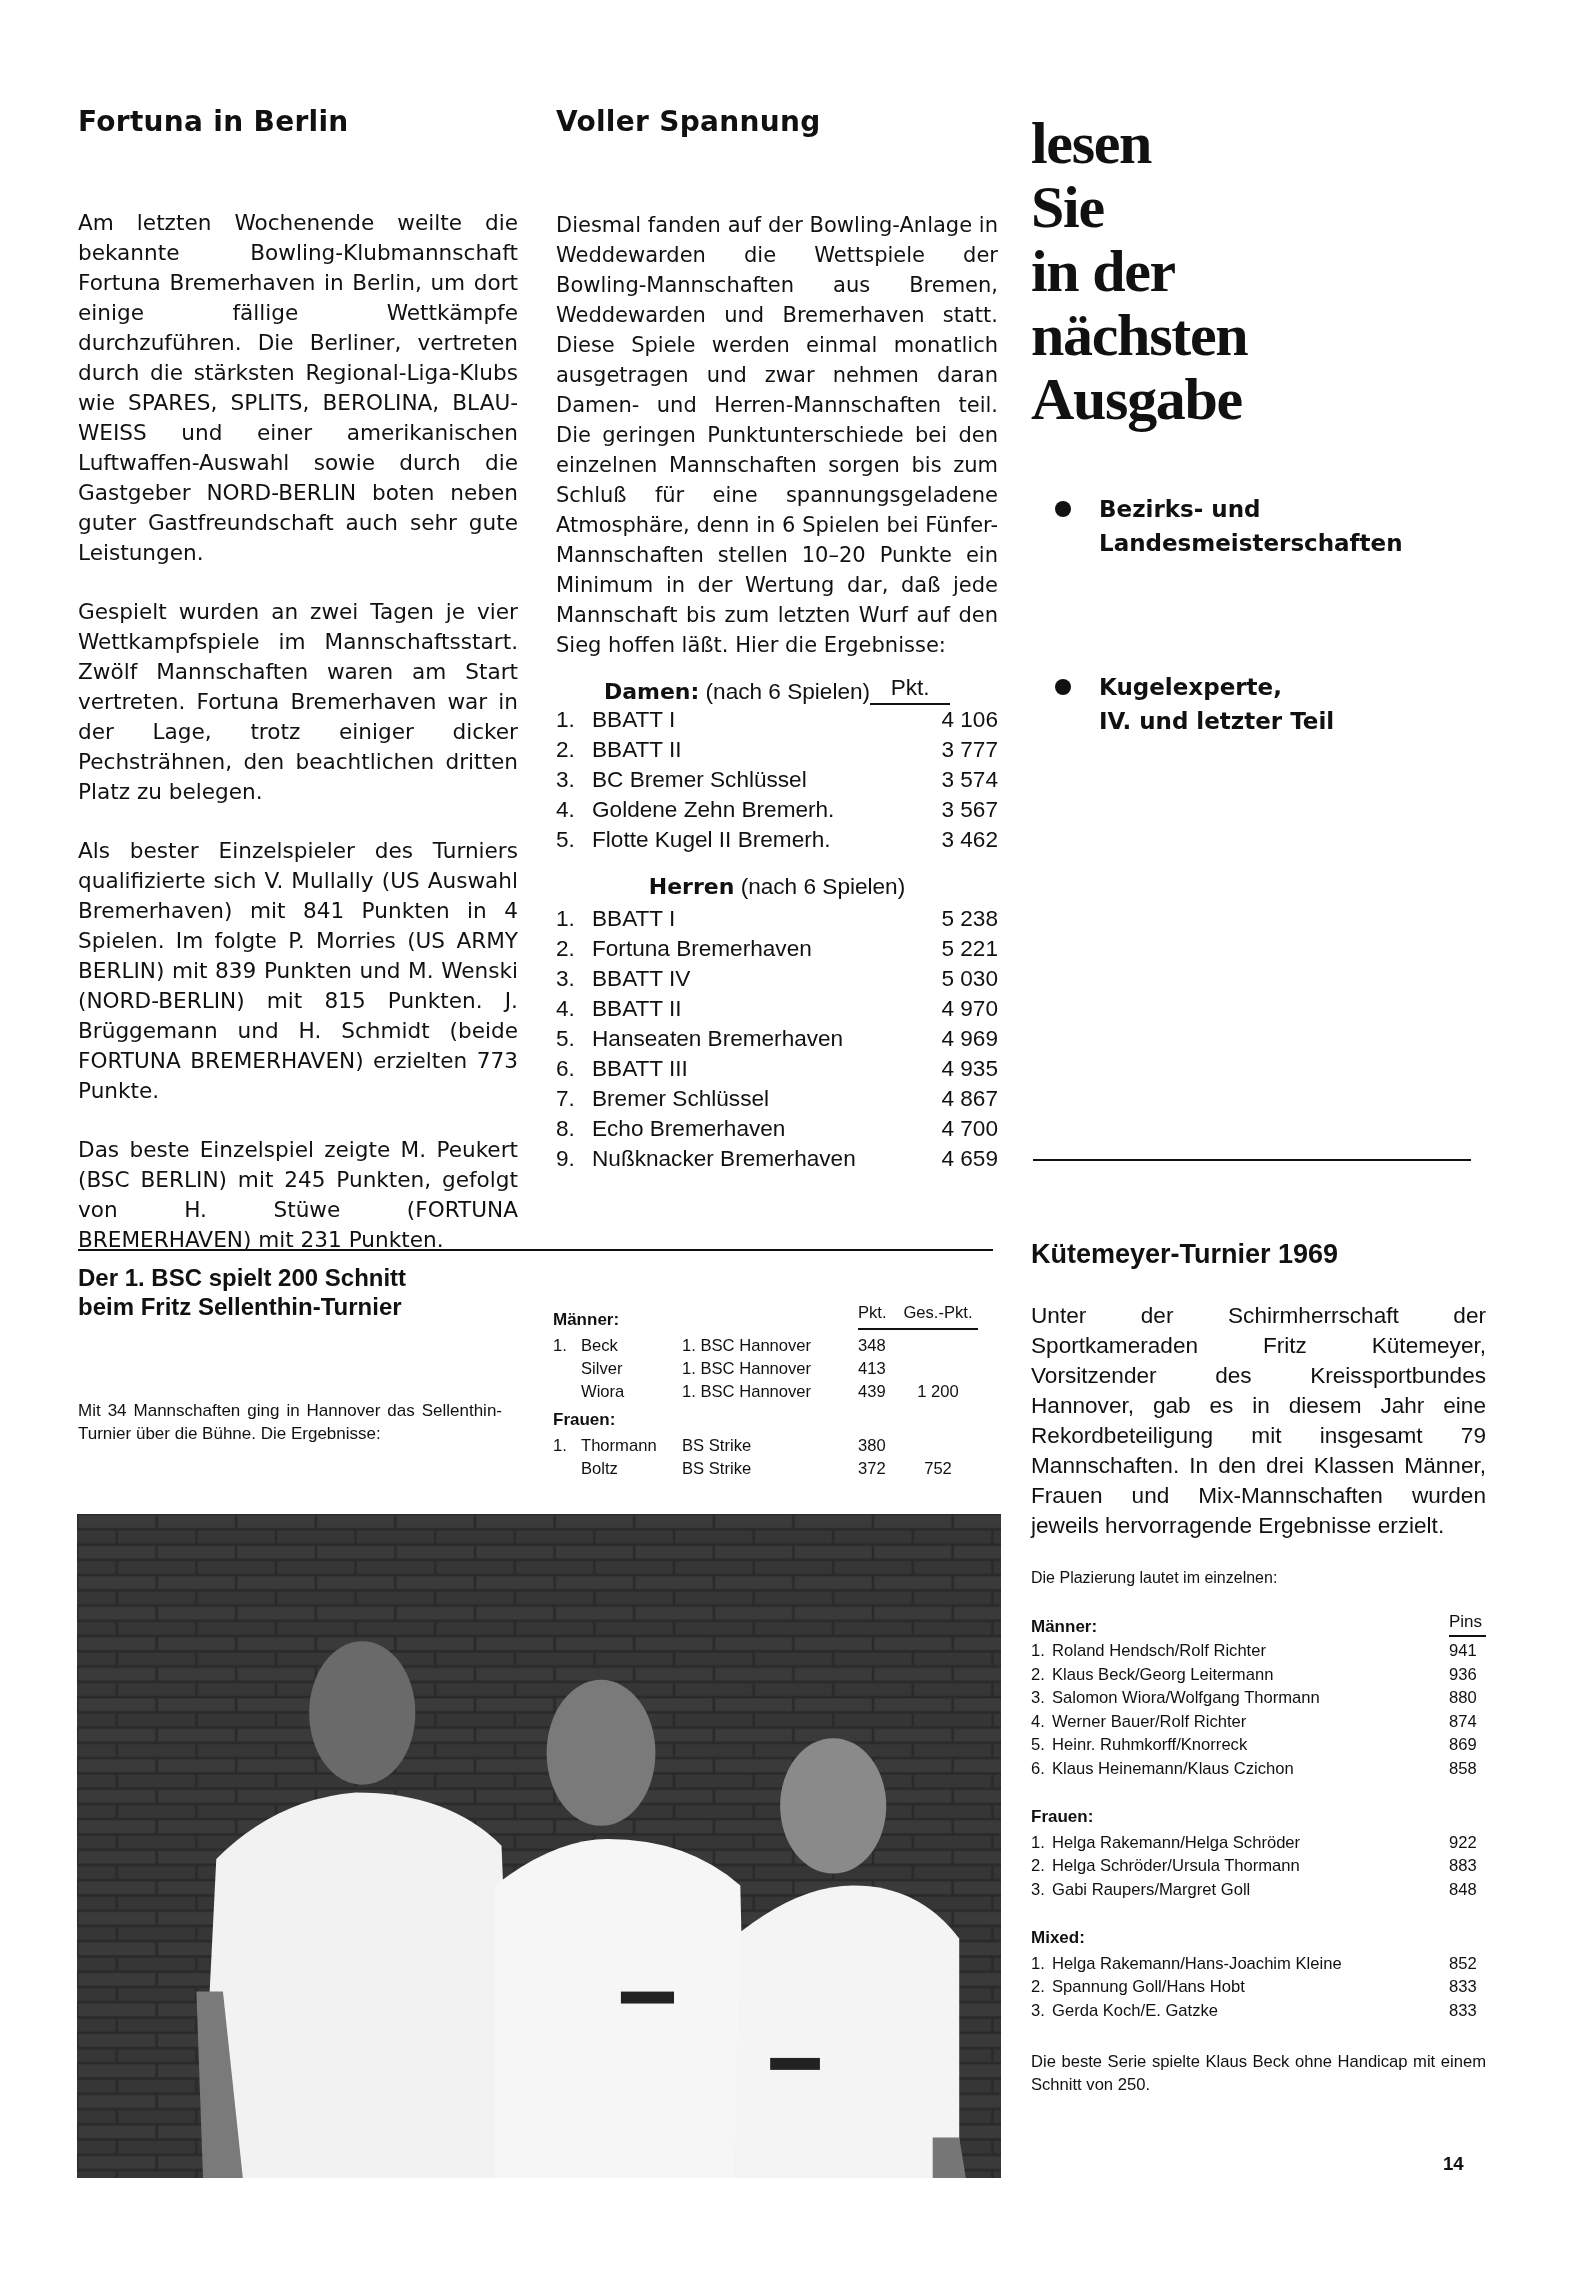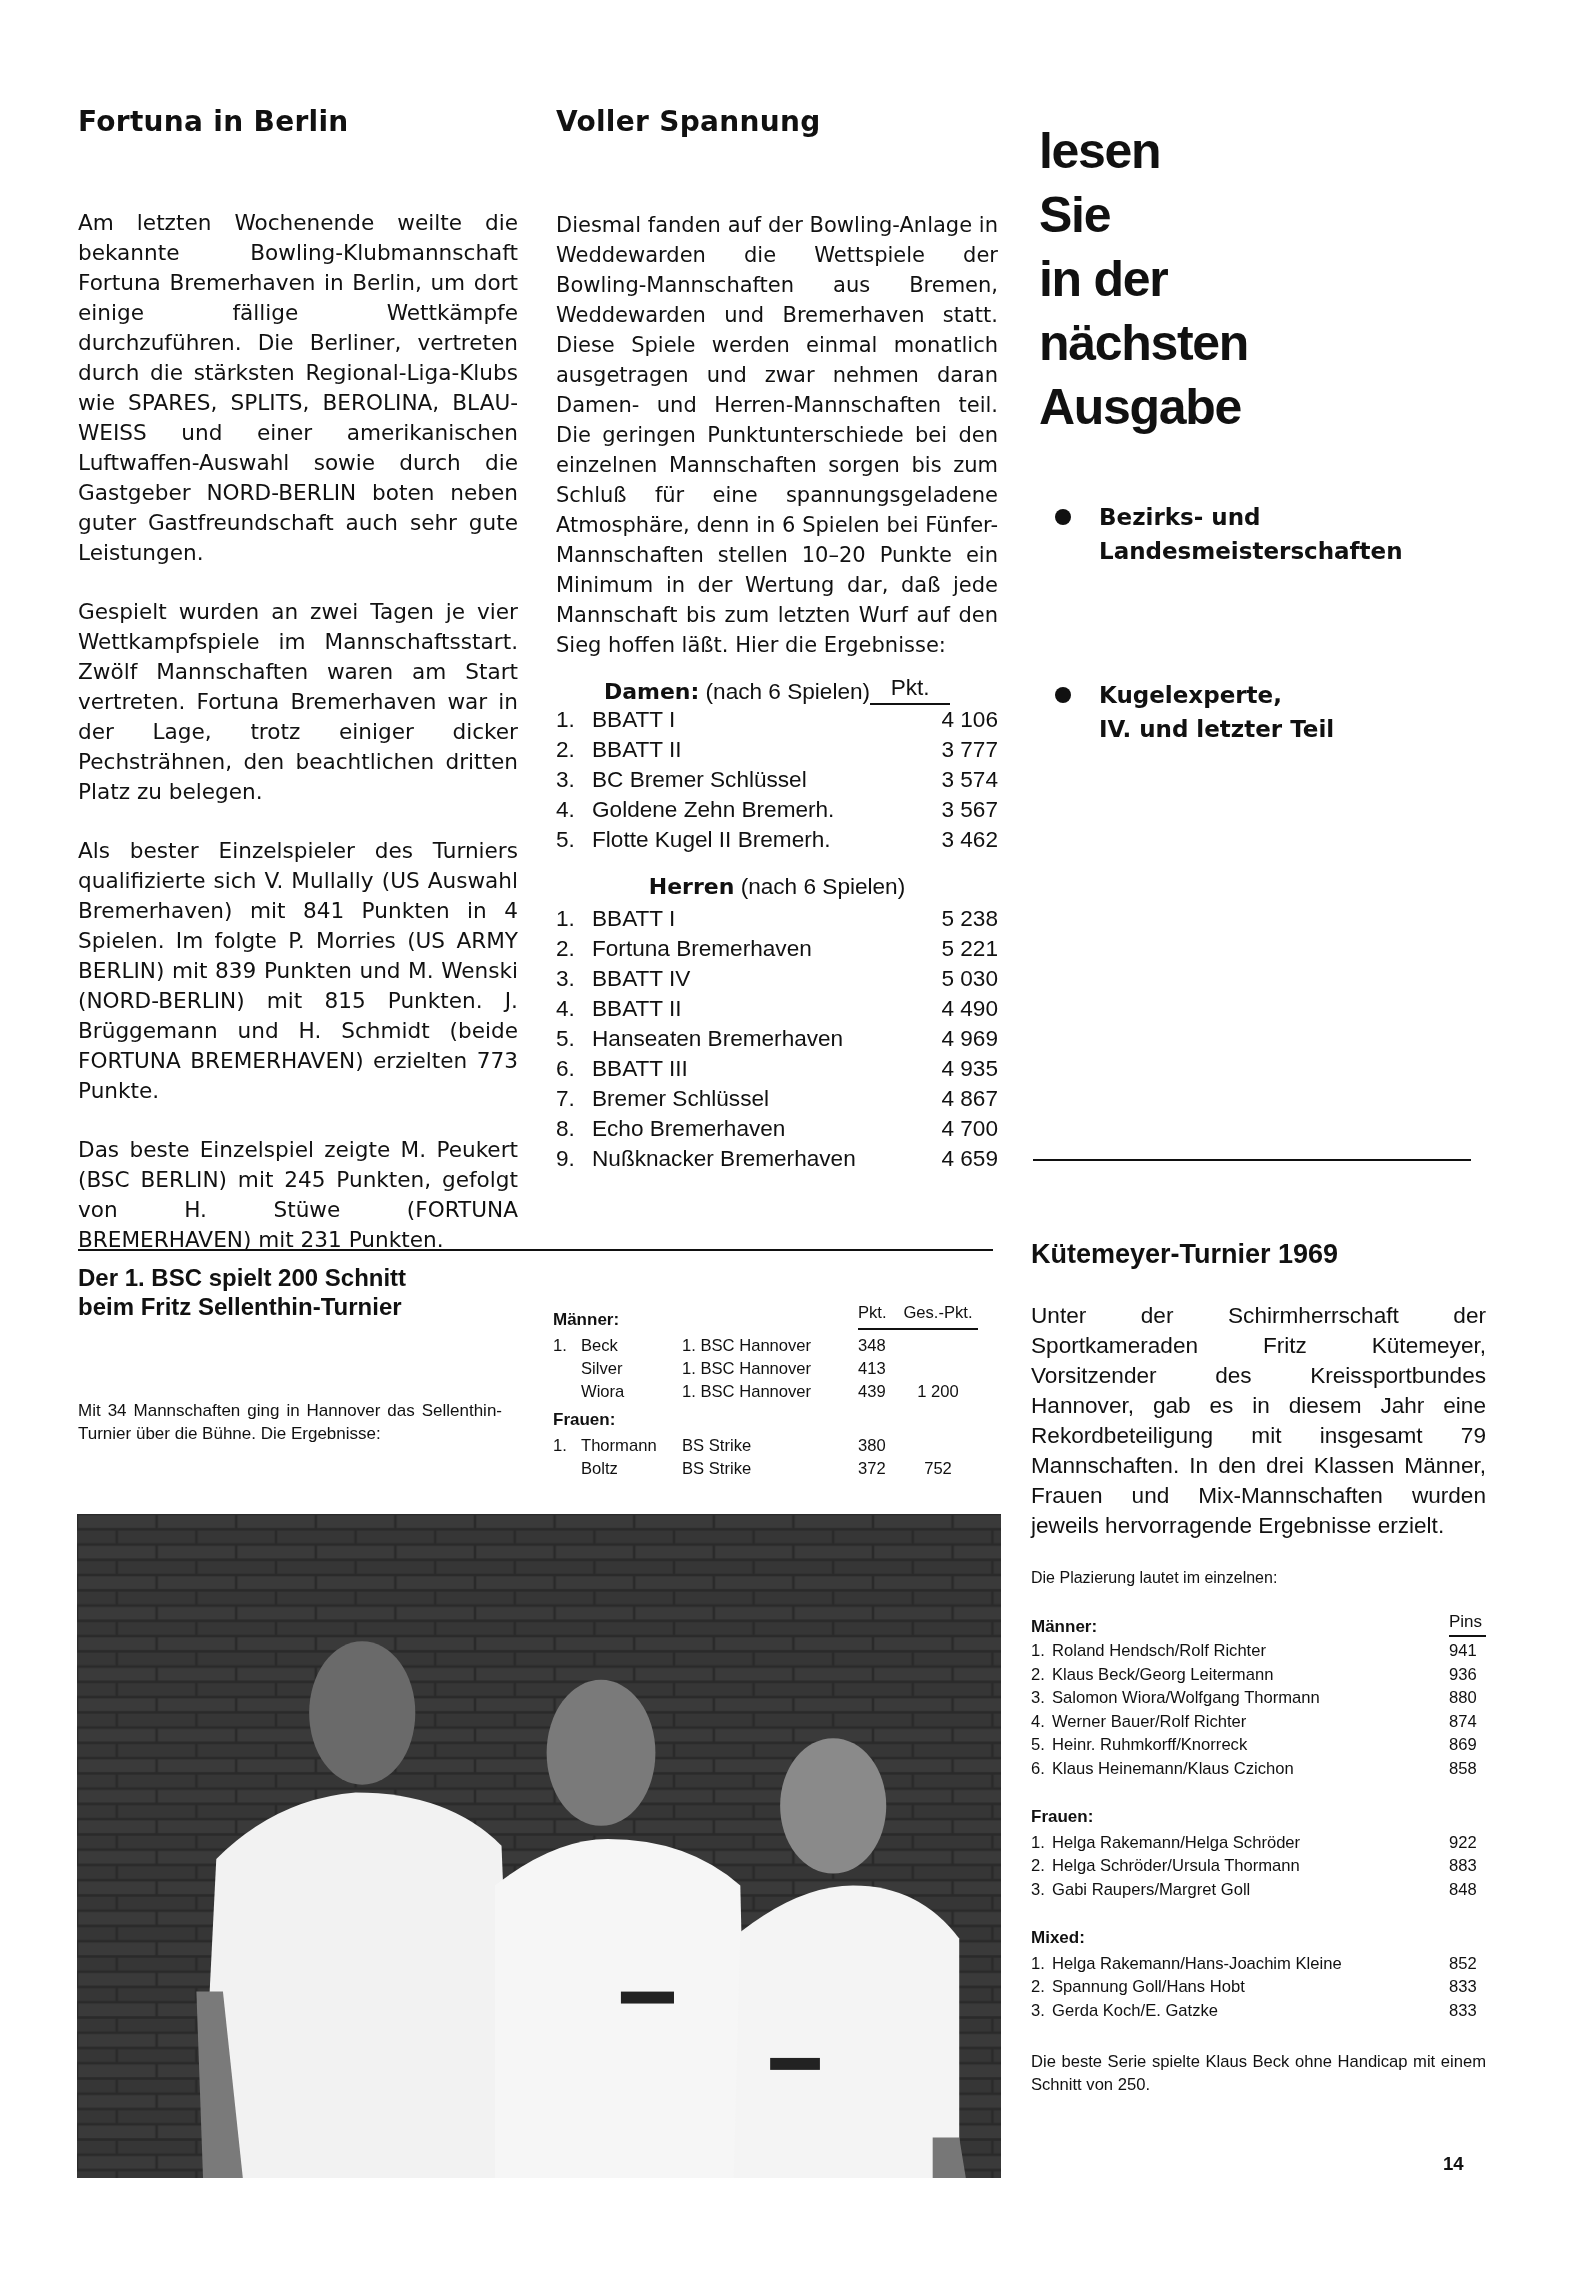--- a/index.html
+++ b/index.html
@@ -44,22 +44,22 @@
     }
     .rank-row .num { width: 36px; }
     .rank-row .name { flex: 1; }
     .rank-row .pts { width: 73px; text-align: right; }
     .subhead { margin-top: 17px; margin-bottom: 2.7px; font-family: "Liberation Sans", sans-serif; font-size: 22.6px; line-height: 29px; text-align: center; }
     .subhead b { font-family: "DejaVu Sans", sans-serif; font-weight: bold; font-size: 22px; }
 
     
     #promo { left: 1031px; top: 111px; width: 464px; }
     .promo-title {
-      font-family: Liberation Sans, sans-serif; font-weight: bold; font-size: 50px;
-      line-height: 64px; letter-spacing: -1.3px; margin: 8px;
+      font-family: Liberation Serif, serif; font-weight: bold; font-size: 60px;
+      line-height: 64px; letter-spacing: -1.3px; margin: 0;
     }
     .bullets { margin-top: 61px; }
     .bullet {
       display: flex; align-items: flex-start;
       font-family: "DejaVu Sans", sans-serif; font-weight: bold; font-size: 23px;
       line-height: 34px; margin-bottom: 110px;
     }
     .bullet .dot {
       width: 16px; height: 16px; background: #111; border-radius: 50%;
       margin: 9.3px 28px 0 24px; flex: 0 0 auto;
@@ -171,21 +171,21 @@
         <span class="pts">5 221</span>
       </div>
       <div class="rank-row">
         <span class="num">3.</span>
         <span class="name">BBATT IV</span>
         <span class="pts">5 030</span>
       </div>
       <div class="rank-row">
         <span class="num">4.</span>
         <span class="name">BBATT II</span>
-        <span class="pts">4 490</span>
+        <span class="pts">4 970</span>
       </div>
       <div class="rank-row">
         <span class="num">5.</span>
         <span class="name">Hanseaten Bremerhaven</span>
         <span class="pts">4 969</span>
       </div>
       <div class="rank-row">
         <span class="num">6.</span>
         <span class="name">BBATT III</span>
         <span class="pts">4 935</span>

